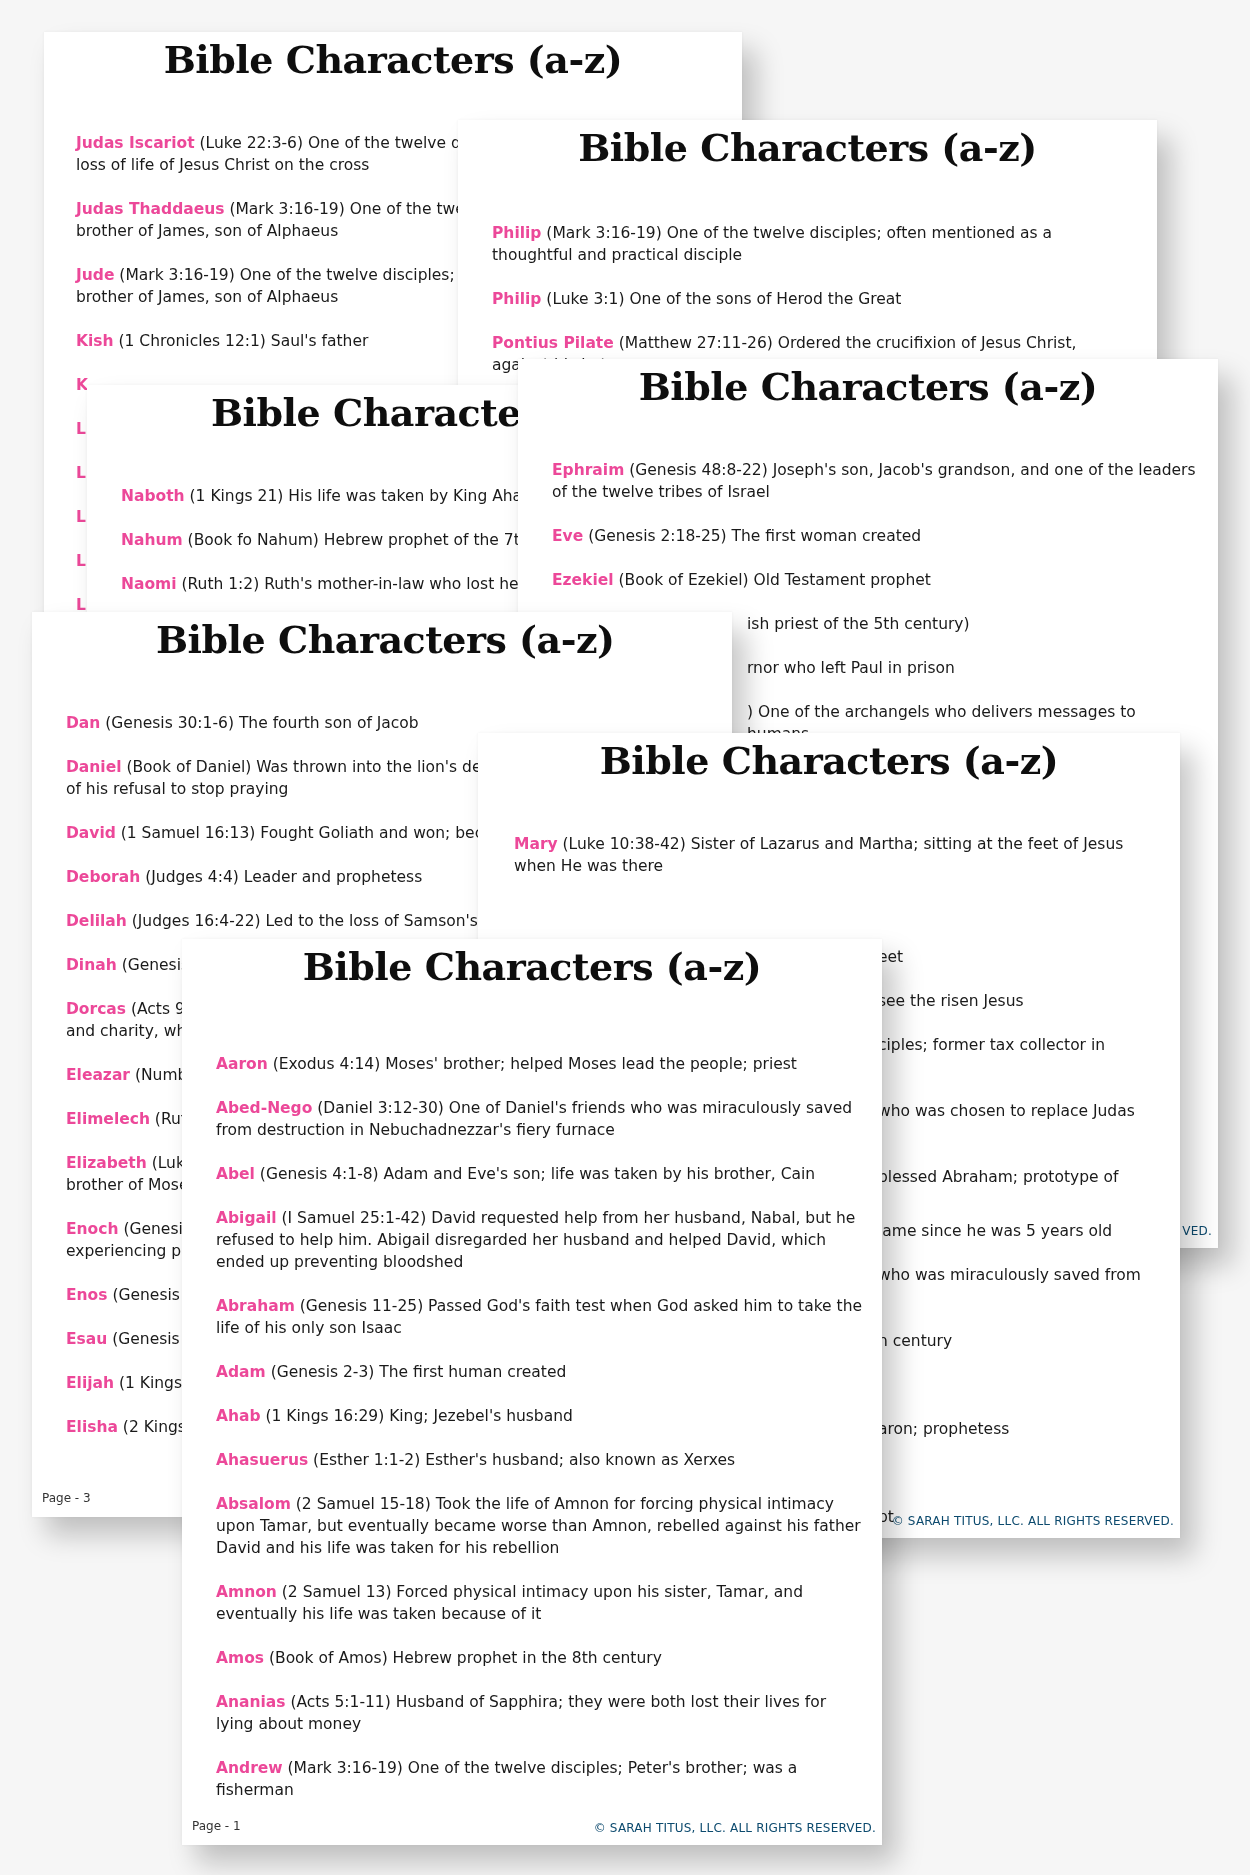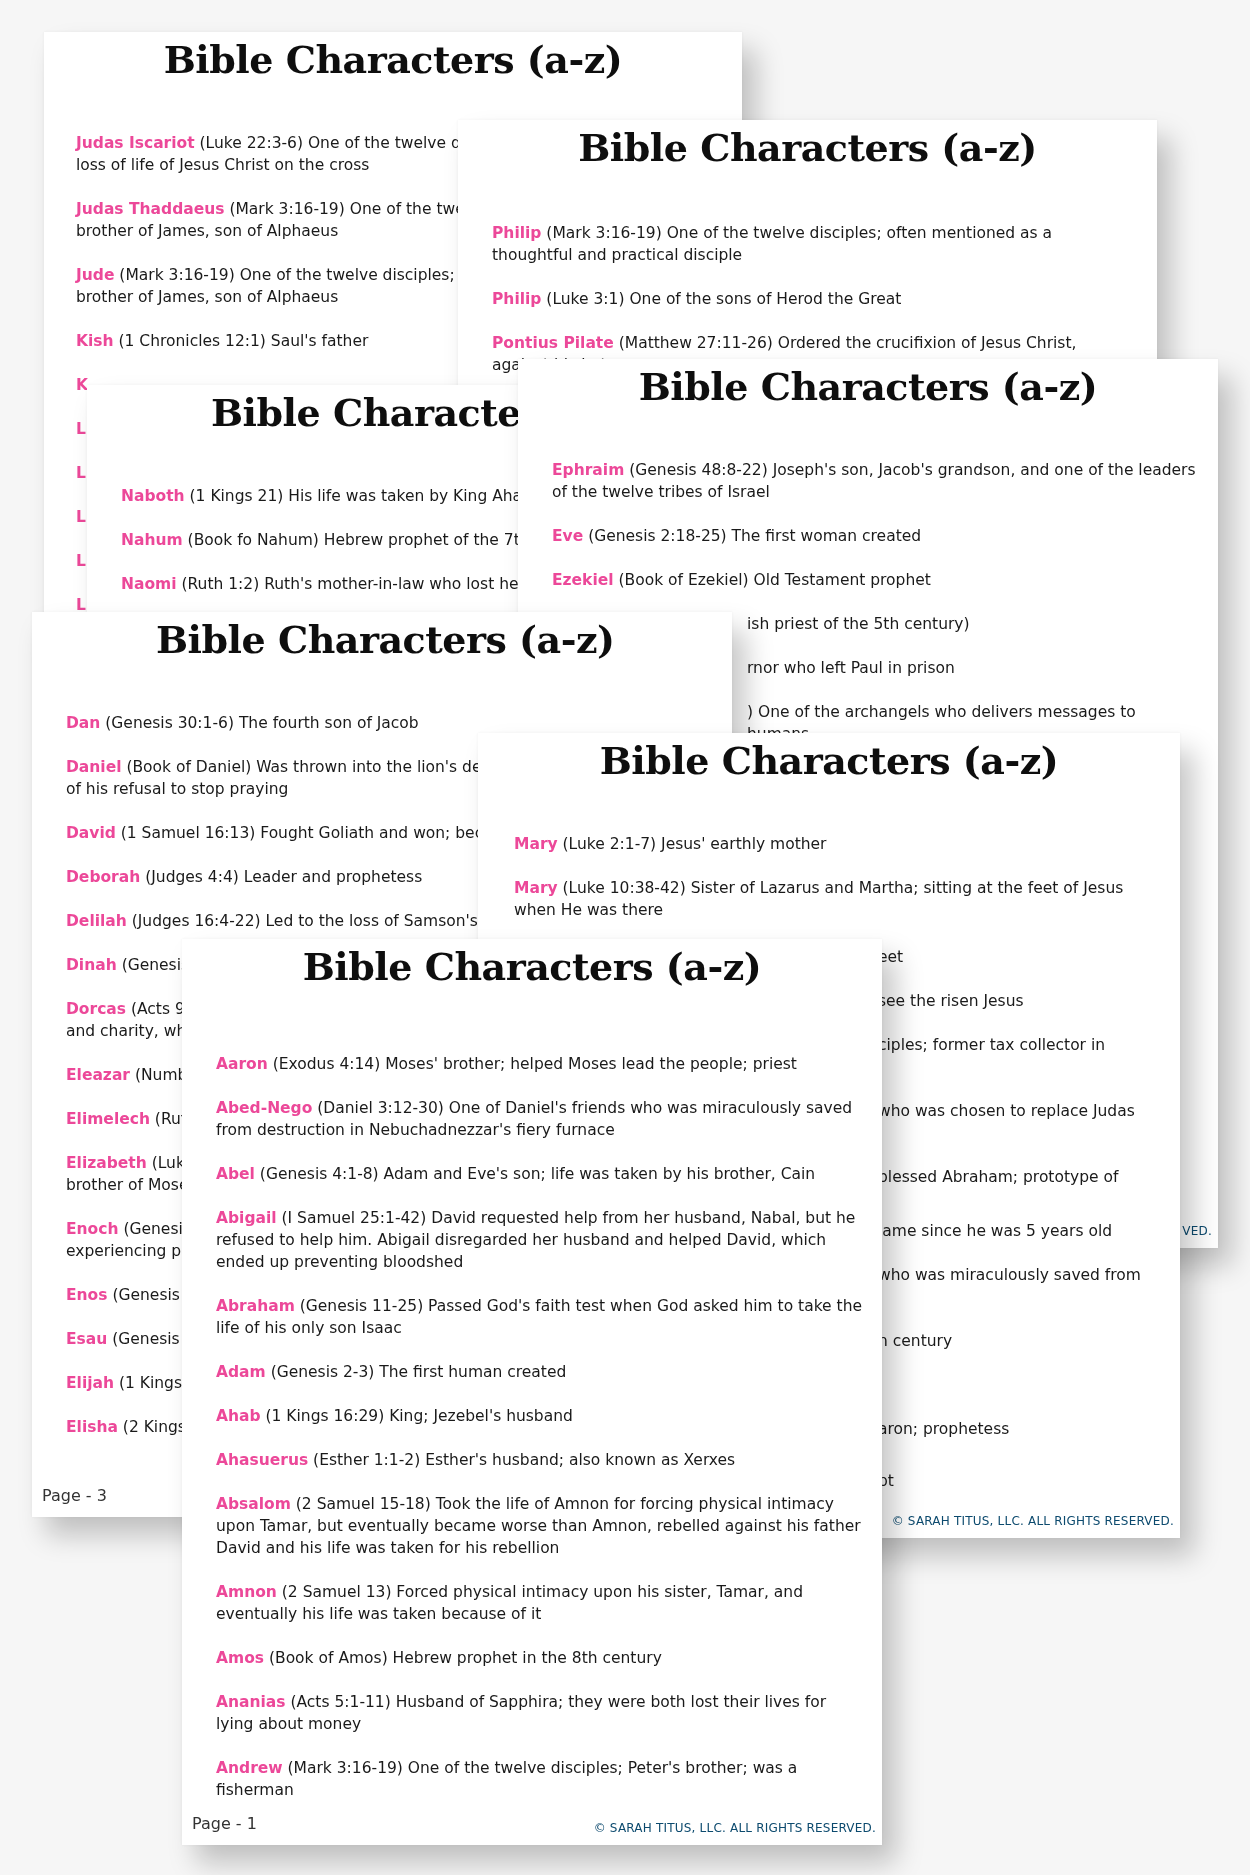--- a/index.html
+++ b/index.html
@@ -19,21 +19,21 @@
     font-size: 40px; letter-spacing: -0.5px; text-align: center;
     margin: 0; height: 60px; line-height: 56px;
     color: #0e0e0e; white-space: nowrap;
   }
   .entries { position: absolute; left: 34px; right: 34px; }
   .entry {
     font-size: 15.5px; line-height: 22px; margin-bottom: 22px; color: #1a1a1a;
   }
   .entry .name { font-weight: 700; color: #ec4899; }
   .footer-page {
-    position: absolute; left: 10px; bottom: 12px; font-size: 16px; color: #333;
+    position: absolute; left: 10px; bottom: 12px; font-size: 12px; color: #333;
   }
   .footer-copy {
     position: absolute; right: 6px; bottom: 10px; font-size: 12px; color: #0c4a6e;
     letter-spacing: 0.2px;
   }
   .nowrap .entry { white-space: nowrap; }
 </style>
 </head>
 <body>
 
@@ -102,33 +102,32 @@
     <div class="entry"><span class="name">Esau</span><span> (Genesis 2</span></div>
     <div class="entry"><span class="name">Elijah</span><span> (1 Kings 1</span></div>
     <div class="entry"><span class="name">Elisha</span><span> (2 Kings</span></div>
   </div>
   <div class="footer-page">Page - 3</div>
 </div>
 
 <div class="page" style="left:478px; top:733px; width:702px; height:805px;">
   <h1 class="page-title" style="font-size:38px;">Bible Characters (a-z)</h1>
   <div class="entries" style="top:100px; left:36px; right:20px;">
-    <div class="entry"><span class="name">Mary</span><span> (Luke 2:1-7) Jesus' earthly mother</span></div>
     <div class="entry"><span class="name">Mary</span><span> (Luke 10:38-42) Sister of Lazarus and Martha; sitting at the feet of Jesus when He was there</span></div>
   </div>
   <div class="entries nowrap" style="top:213px; left:400px; right:10px;">
     <div class="entry">eet</div>
     <div class="entry">see the risen Jesus</div>
     <div class="entry" style="margin-bottom:44px;">ciples; former tax collector in</div>
     <div class="entry" style="margin-bottom:44px;">who was chosen to replace Judas</div>
     <div class="entry" style="margin-bottom:32px;">blessed Abraham; prototype of</div>
     <div class="entry">lame since he was 5 years old</div>
     <div class="entry" style="margin-bottom:44px;">who was miraculously saved from</div>
     <div class="entry" style="margin-bottom:66px;">n century</div>
-    <div class="entry" style="margin-bottom:30px;">aron; prophetess</div>
+    <div class="entry" style="margin-bottom:66px;">aron; prophetess</div>
     <div class="entry">pt</div>
   </div>
   <div class="footer-copy">© SARAH TITUS, LLC. ALL RIGHTS RESERVED.</div>
 </div>
 
 <div class="page" style="left:182px; top:939px; width:700px; height:906px;">
   <h1 class="page-title" style="font-size:38px;">Bible Characters (a-z)</h1>
   <div class="entries" style="top:114px; left:34px; right:20px;">
     <div class="entry"><span class="name">Aaron</span><span> (Exodus 4:14) Moses' brother; helped Moses lead the people; priest</span></div>
     <div class="entry"><span class="name">Abed-Nego</span><span> (Daniel 3:12-30) One of Daniel's friends who was miraculously saved from destruction in Nebuchadnezzar's fiery furnace</span></div>

